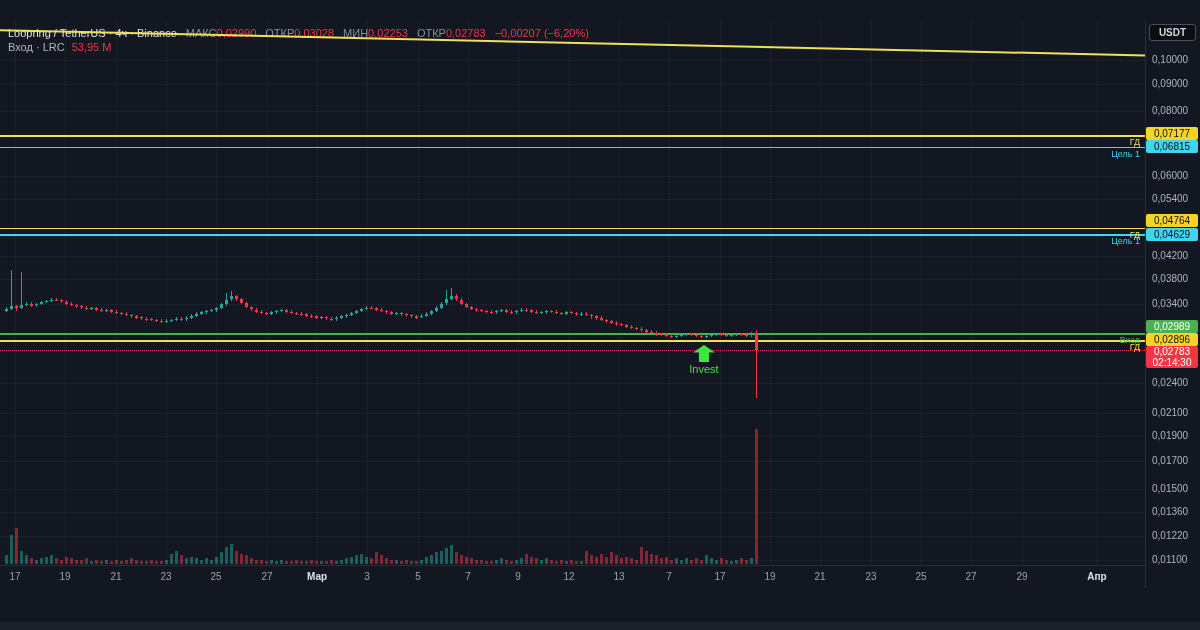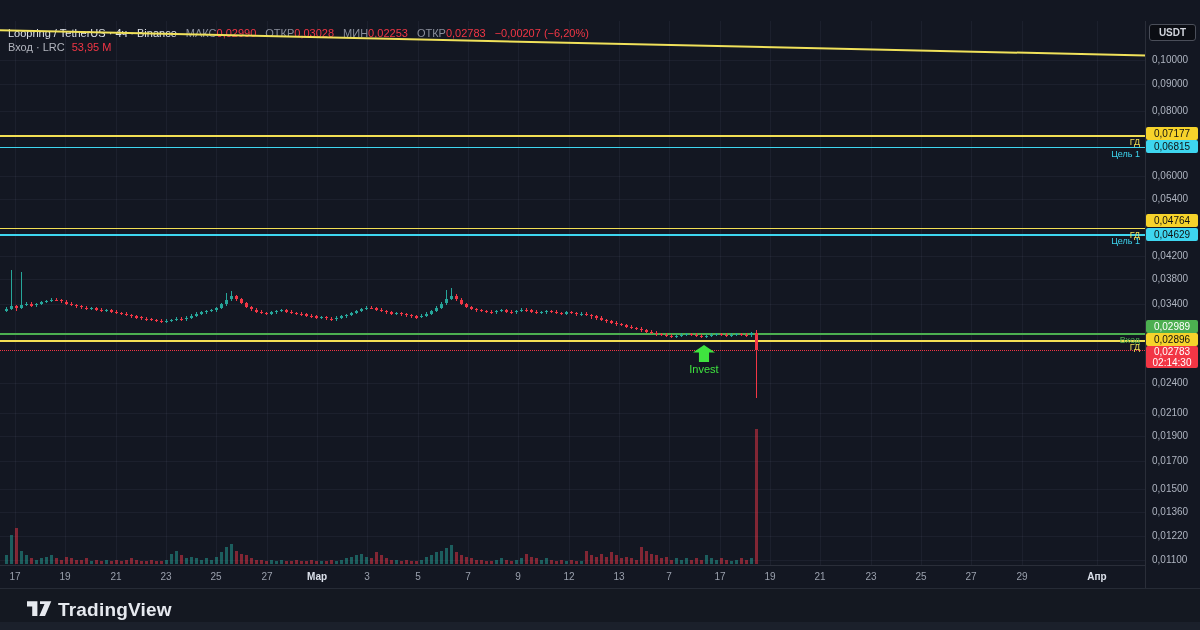--- a/index.html
+++ b/index.html
@@ -632,22 +632,15 @@
       <div class="abs badge" style="top: 214px; background: rgb(246, 211, 43); color: rgb(17, 17, 17);">0,04764</div>
       <div class="abs badge" style="top: 228px; background: rgb(62, 214, 240); color: rgb(17, 17, 17);">0,04629</div>
       <div class="abs badge" style="top: 320px; background: rgb(76, 175, 80); color: rgb(255, 255, 255);">0,02989</div>
       <div class="abs badge" style="top: 333px; background: rgb(246, 211, 43); color: rgb(17, 17, 17);">0,02896</div>
       <div class="abs badge2" style="top: 346px; background: rgb(242, 54, 69); color: rgb(255, 255, 255);">
         <div>0,02783</div>
         <div>02:14:30</div>
       </div>
     </div>
 
-  <div id="footer" class="abs">
-    <svg id="tv-logo" width="26" height="20" viewBox="0 0 30 22">
-      <path fill="#e6e9ef" d="M0 1h12v17H6V7H0V1z"></path>
-      <path fill="#e6e9ef" d="M15 1h13l-7.2 17h-6.6l6-14H15V1z"></path>
-    </svg>
-    <span id="brand">TradingView</span>
-  </div>
   <div id="bottom-strip" class="abs"></div>
 
 </div>
 
 </body></html>

